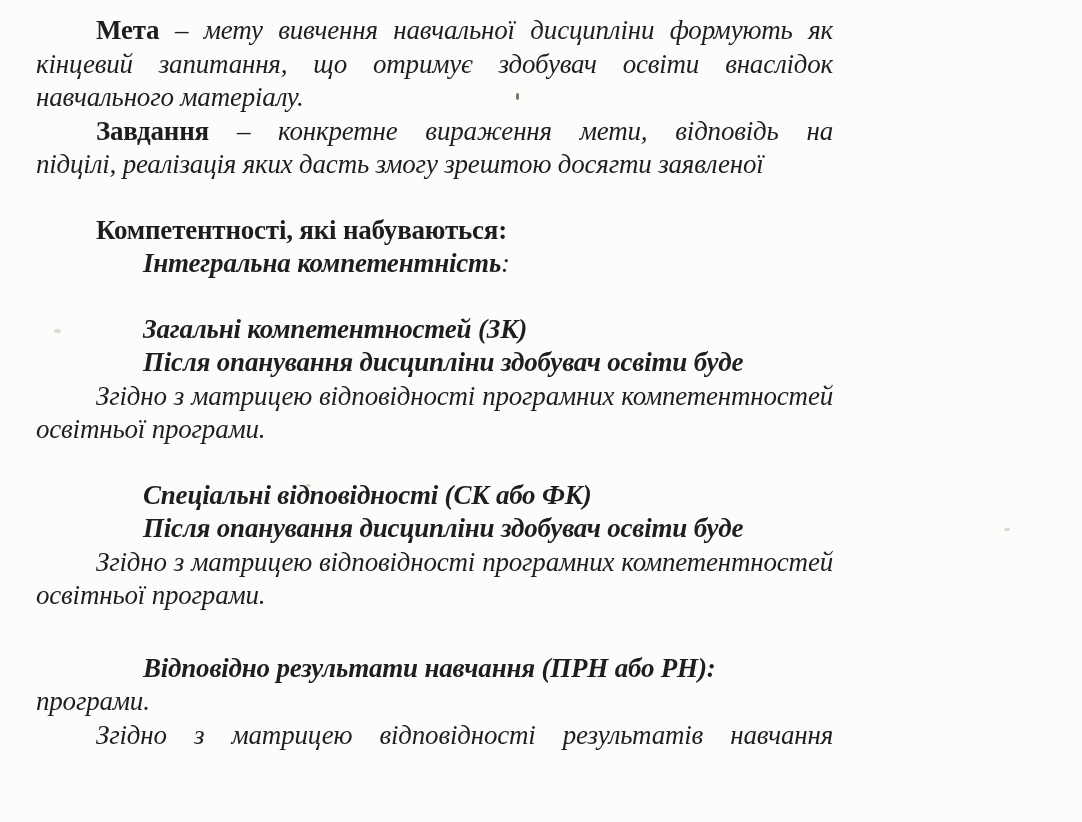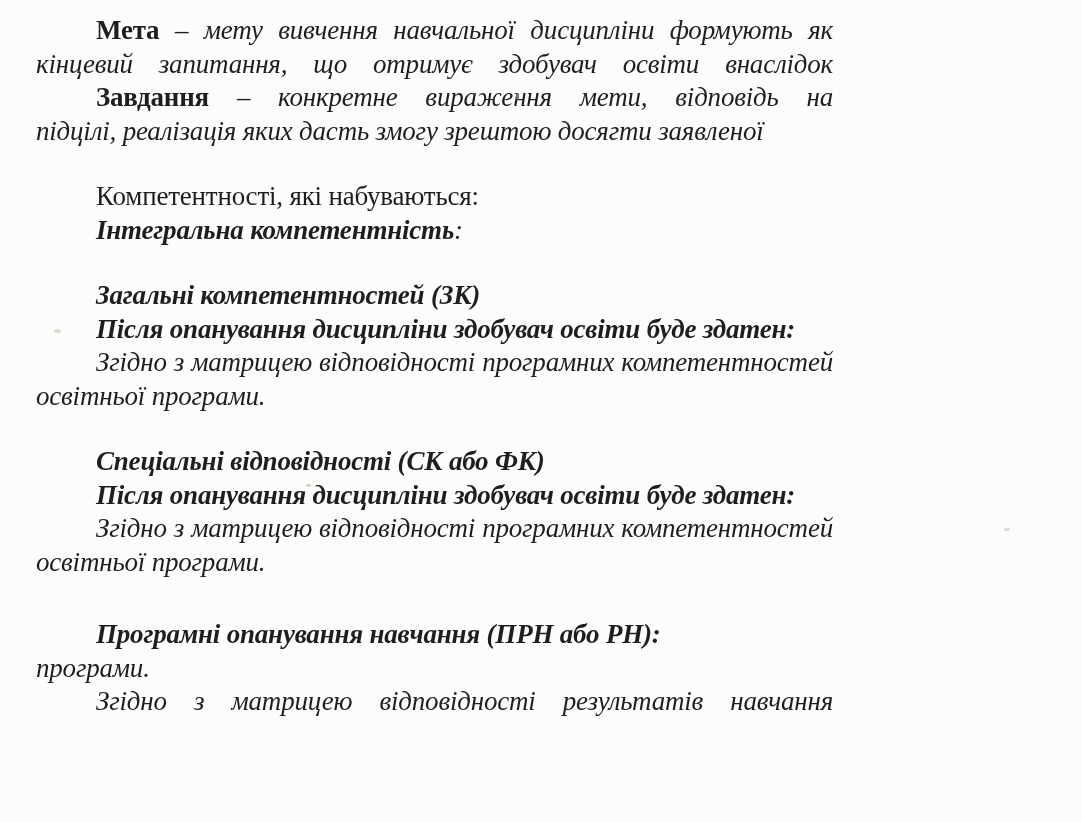--- a/index.html
+++ b/index.html
@@ -21,22 +21,22 @@
     height: 33.5px;
     line-height: 33.5px;
     font-size: 27px;
     font-style: italic;
     letter-spacing: -0.2px;
     overflow: hidden;
   }
   .just { text-align: justify; text-align-last: justify; }
   .ind  { padding-left: 60px; }
   .term { font-style: normal; font-weight: bold; }      
-  .bi   { font-weight: bold; }                          
-  .rb   { font-style: normal; font-weight: normal; }      
+  .bi   { font-weight: bold; margin-left: 47px; }                          
+  .rb   { font-style: normal; font-weight: bold; }      
   .gap    { height: 32px; }
   .gap-lg { height: 39px; }
   
   .speck {
     position: absolute;
     border-radius: 45%;
     pointer-events: none;
   }
   .speck-1 { left: 516px; top: 93px;  width: 3px; height: 7px; background: #75756f; }
   .speck-2 { left: 306px; top: 484px; width: 5px; height: 3px; background: #d3d3cd; }
@@ -44,20 +44,21 @@
   .speck-4 { left: 1004px;top: 528px; width: 6px; height: 3px; background: #d8d8d2; }
 </style>
 </head>
 <body>
 
 <div class="page">
 
   <section>
     <div class="ln ind just"><span class="term">Мета</span> <span>– мету вивчення навчальної дисципліни формують як бажаний</span></div>
     <div class="ln just">кінцевий запитання, що отримує здобувач освіти внаслідок засвоєння ним</div>
+    <div class="ln">навчального матеріалу.</div>
   </section>
 
   <section>
     <div class="ln ind just"><span class="term">Завдання</span> <span>– конкретне вираження мети, відповідь на запитання: з чим</span></div>
     <div class="ln">підцілі, реалізація яких дасть змогу зрештою досягти заявленої мети.</div>
   </section>
 
   <div class="gap"></div>
 
   <section>
@@ -79,21 +80,21 @@
   <section>
     <div class="ln ind bi">Спеціальні відповідності (СК або ФК)</div>
     <div class="ln ind bi">Після опанування дисципліни здобувач освіти буде здатен:</div>
     <div class="ln ind just">Згідно з матрицею відповідності програмних компетентностей</div>
     <div class="ln">освітньої програми.</div>
   </section>
 
   <div class="gap-lg"></div>
 
   <section>
-    <div class="ln ind bi">Програмні опанування навчання (ПРН або РН):</div>
+    <div class="ln ind bi">Відповідно результати навчання (ПРН або РН):</div>
     <div class="ln">програми.</div>
     <div class="ln ind just">Згідно з матрицею відповідності результатів навчання освітньої</div>
   </section>
 
   <span class="speck speck-1"></span>
   <span class="speck speck-2"></span>
   <span class="speck speck-3"></span>
   <span class="speck speck-4"></span>
 
 </div>

